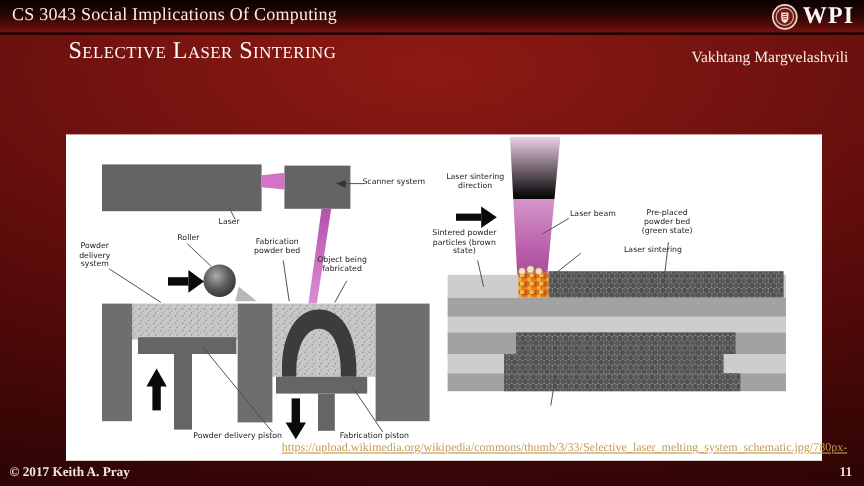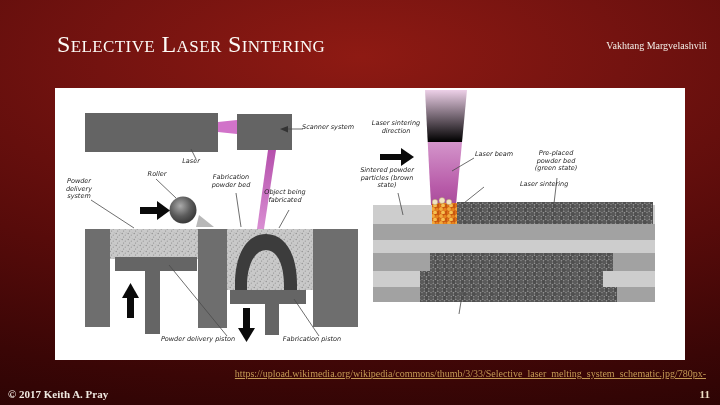--- a/index.html
+++ b/index.html
@@ -7,41 +7,53 @@
     font-family:"Liberation Serif",serif;
     background:radial-gradient(ellipse 130% 95% at 50% 14%, #8e1a13 0%, #741310 28%, #570b0a 58%, #3a0606 85%, #2c0404 100%);}
   
   .topbar{position:absolute;left:0;top:0;width:720px;height:27px;
     background:linear-gradient(180deg,#0c0101 0%,#230404 40%,#530b09 78%,#77110d 100%);
     border-bottom:2px solid #160202;display:flex;align-items:center;}
   .course{color:#f4f0ea;font-size:15px;padding-left:10px;letter-spacing:.2px;flex:1;}
   .logo{display:flex;align-items:center;gap:4px;padding-right:8px;}
   .logo-text{color:#fbf9f6;font-size:20px;font-weight:bold;letter-spacing:1px;}
   
-  .slide-title{position:absolute;left:57px;top:31px;font-size:24px;color:#fdfcf8;
+  .slide-title{position:absolute;left:57px;top:31px;font-size:20px;color:#fdfcf8;
     font-variant:small-caps;letter-spacing:.4px;}
-  .author{position:absolute;right:13px;top:40px;font-size:10px;color:#f4efe8;}
-  
-  .image-panel{position:absolute;left:55px;top:88px;width:630px;height:272px;background:#ffffff;font-style:italic;}
+  .author{position:absolute;right:13px;top:40px;font-size:13px;color:#f4efe8;}
+  
+  .image-panel{position:absolute;left:55px;top:112px;width:630px;height:272px;background:#ffffff;}
   .image-panel svg{position:absolute;left:0;top:0;}
   .dlabel{position:absolute;font-family:"DejaVu Sans",sans-serif;font-size:6.5px;
     line-height:1.18;color:#1c1c1c;text-align:center;}
   .nowrap{white-space:nowrap;}
   .la{text-align:left;}
   
   .src-link{position:absolute;right:14px;top:368px;text-align:right;font-size:10px;line-height:11px;}
   .src-link a{color:#c49a55;text-decoration:underline;display:block;}
   .copyright{position:absolute;left:8px;top:388px;font-size:11px;color:#efe9e1;font-weight:bold;}
   .page-num{position:absolute;right:10px;top:388px;font-size:11px;color:#efdfc6;font-weight:bold;}
 </style>
 </head>
 <body>
 
 <div class="slide">
 
+  <div class="topbar">
+    <div class="course">CS 3043 Social Implications Of Computing</div>
+    <div class="logo">
+      <svg width="22" height="22" viewBox="0 0 22 22">
+        <circle cx="11" cy="11" r="10" fill="#6e1a18" stroke="#e9dccc" stroke-width="1.4"></circle>
+        <circle cx="11" cy="11" r="7.2" fill="none" stroke="#d8c4ac" stroke-width="0.9"></circle>
+        <path d="M8 7.5 h6 v5 c0 2-1.6 3.2-3 3.8 c-1.4-.6-3-1.8-3-3.8 Z" fill="#efe4d2"></path>
+        <path d="M9.2 9 h3.6 M9.2 10.8 h3.6 M9.2 12.6 h3.6" stroke="#6e1a18" stroke-width="0.7"></path>
+      </svg>
+      <span class="logo-text">WPI</span>
+    </div>
+  </div>
 
   <div class="slide-title">Selective Laser Sintering</div>
   <div class="author">Vakhtang Margvelashvili</div>
 
   <div class="image-panel">
     <svg width="607" height="272" viewBox="0 0 607 272">
       <defs>
         <pattern id="sp" width="6" height="6" patternUnits="userSpaceOnUse">
           <rect width="6" height="6" fill="#c9c9c9"></rect>
           <circle cx="1.2" cy="1.5" r="0.7" fill="#8f8f8f"></circle>

